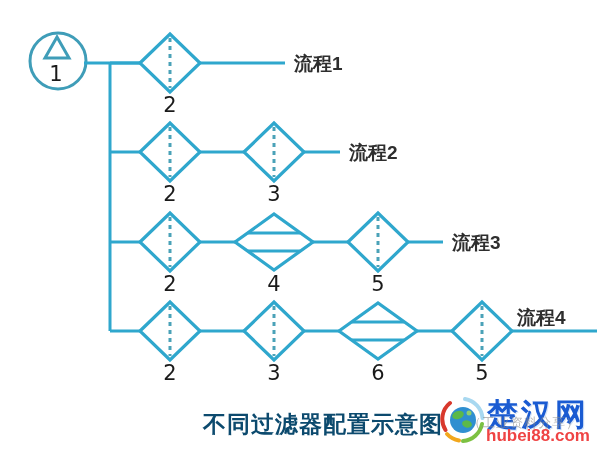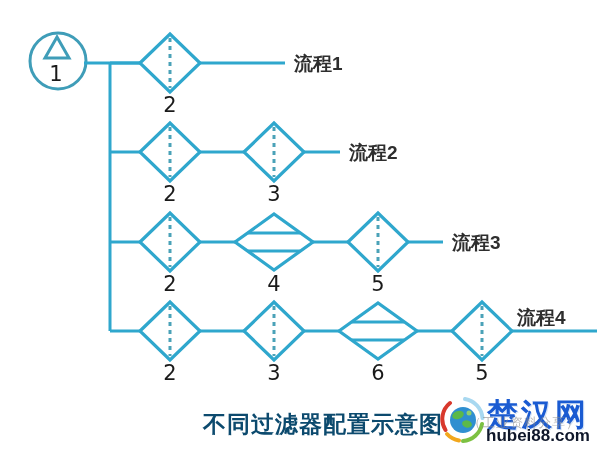--- a/index.html
+++ b/index.html
@@ -14,21 +14,21 @@
   }
   .watermark{position:absolute;left:438px;top:394px;width:162px;height:56px;}
   .wm-logo{position:absolute;left:2px;top:3px;}
   .wm-name{
     position:absolute;left:49px;top:0px;font-size:31px;font-weight:700;
     color:#1a5bd2;letter-spacing:3px;white-space:nowrap;
     text-shadow:0 0 2px #fff,1px 1px 0 #cfe0f5,-1px -1px 0 #fff;
   }
   .wm-url{
     position:absolute;left:48px;top:32px;font-size:17px;font-weight:700;
-    color:#0f172a;white-space:nowrap;text-shadow:0 0 1px #fff;
+    color:#ef4444;white-space:nowrap;text-shadow:0 0 1px #fff;
   }
   .wm-faint{
     position:absolute;left:30px;top:20px;font-size:13px;color:#8a8a8a;
     opacity:.6;white-space:nowrap;letter-spacing:1px;
   }
   svg{display:block;}
 </style>
 </head>
 <body>
 

